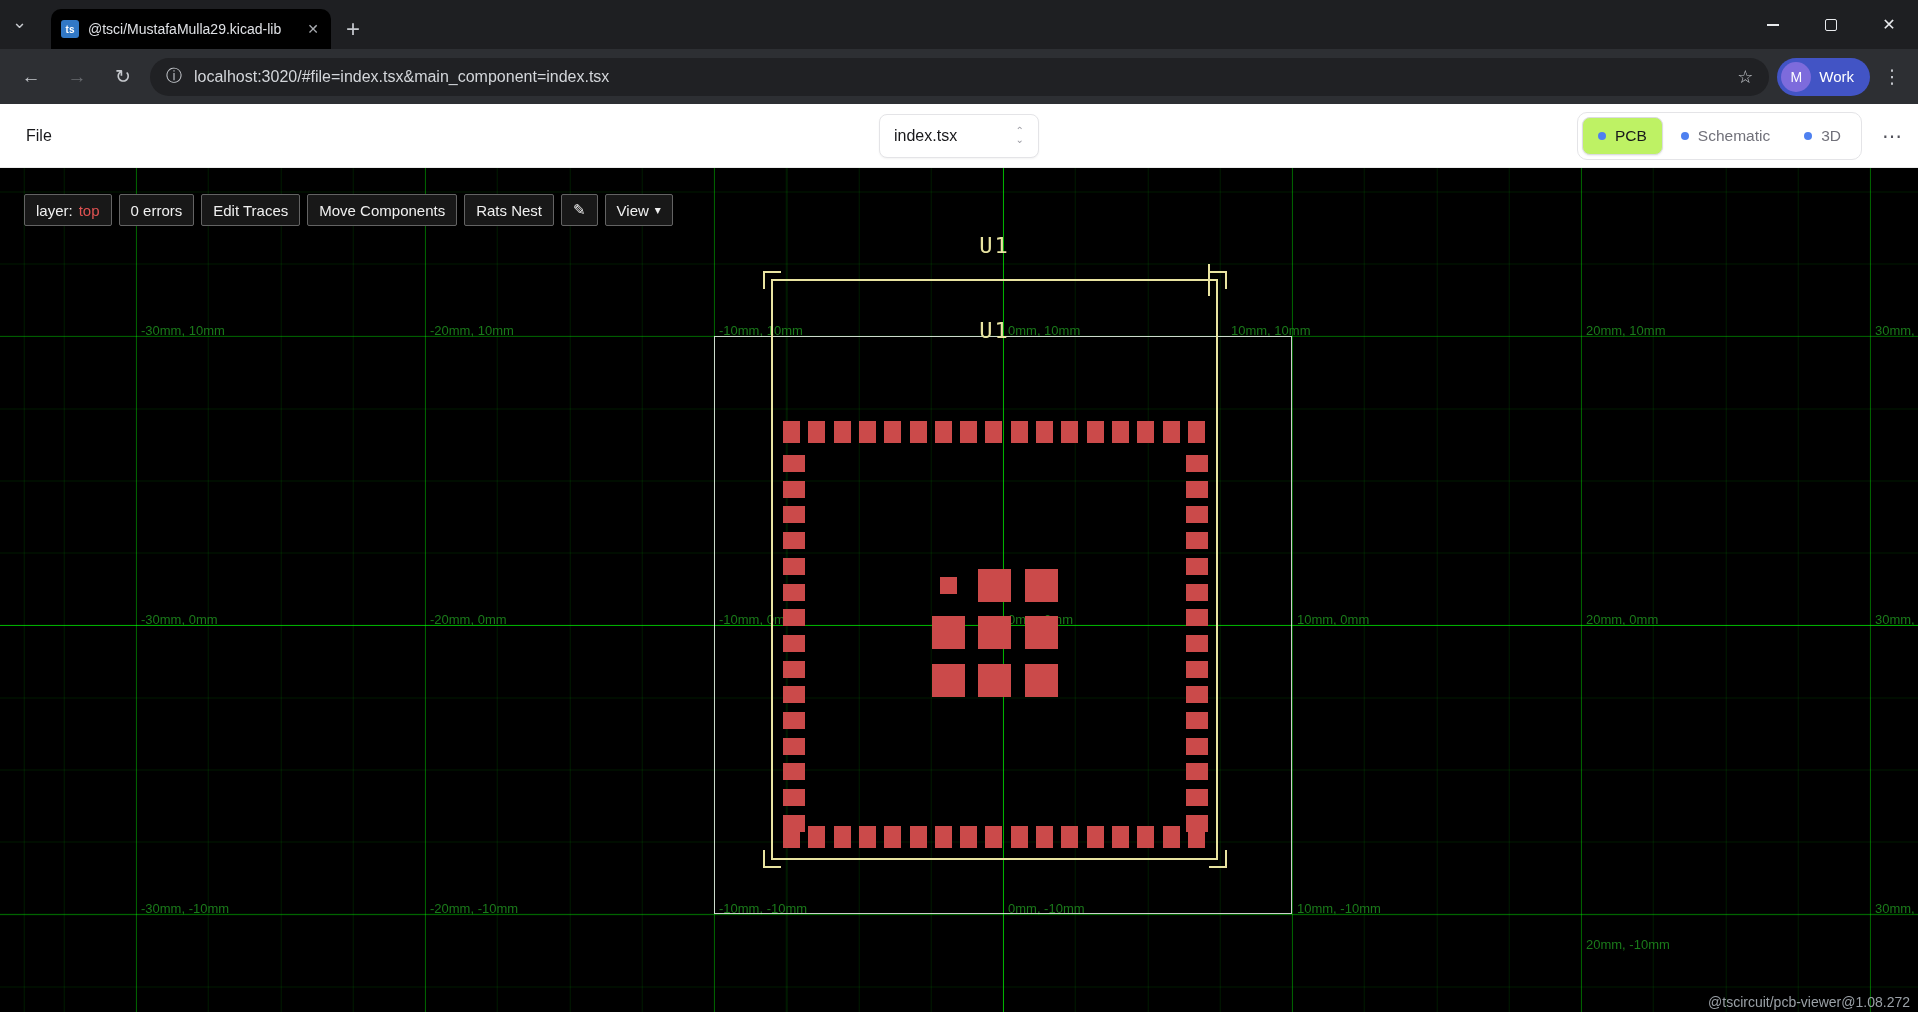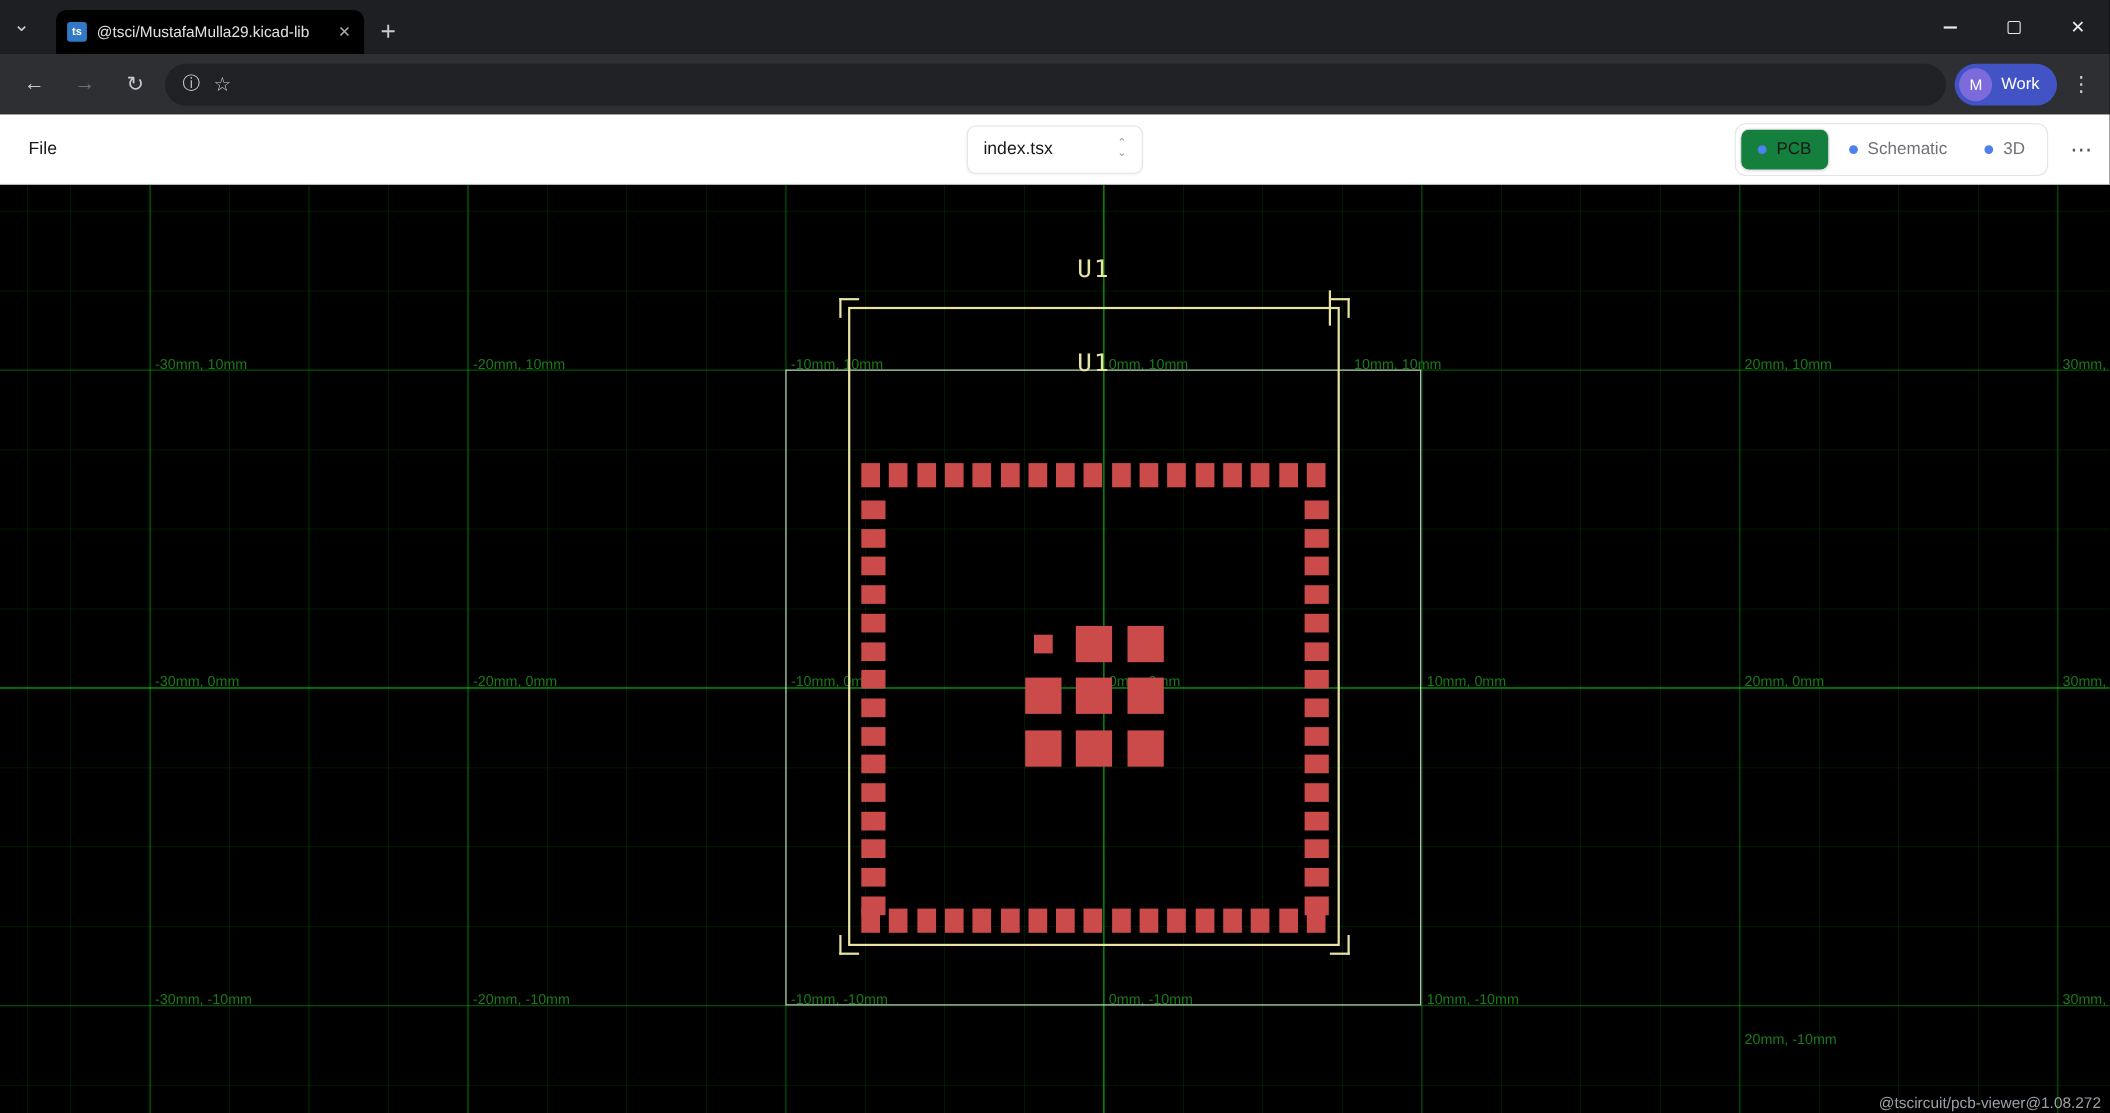--- a/index.html
+++ b/index.html
@@ -44,21 +44,21 @@
   .file-menu { position:absolute; left:26px; top:50%; transform:translateY(-50%); font-size:16px; color:#18181b; }
   .file-select { position:absolute; left:50%; top:50%; transform:translate(-50%,-50%); width:160px; height:44px;
                  border:1px solid #e4e4e7; border-radius:8px; background:#fff; display:flex; align-items:center;
                  justify-content:space-between; padding:0 14px; font-size:16px; color:#18181b;
                  box-shadow:0 1px 2px rgba(0,0,0,0.05); }
   .updown { display:flex; flex-direction:column; gap:1px; color:#9a9aa2; font-size:10px; line-height:8px; }
   .view-group { position:absolute; right:56px; top:50%; transform:translateY(-50%); height:48px;
                 border:1px solid #e4e4e7; border-radius:10px; display:flex; align-items:center; padding:4px; gap:2px; }
   .view-item { display:flex; align-items:center; gap:9px; padding:9px 15px; border-radius:8px; font-size:15.5px;
                color:#71717a; background:transparent; border:1px solid transparent; }
-  .view-item.active { border:1px solid #dcdce0; box-shadow:0 1px 2px rgba(0,0,0,0.07); color:#18181b; background:#15803d; }
+  .view-item.active { border:1px solid #dcdce0; box-shadow:0 1px 2px rgba(0,0,0,0.07); color:#18181b; background:#bef264; }
   .dot { width:8px; height:8px; border-radius:50%; background:#4e80f0; flex:0 0 auto; }
   .more-btn { position:absolute; right:16px; top:50%; transform:translateY(-50%); color:#52525b; font-size:20px; }
 
   
   .pcb-area { position:relative; flex:1; background:#000; overflow:hidden;
     background-image:
       repeating-linear-gradient(to right,  rgba(0,255,0,0.32) 0 1px, transparent 1px 289px),
       repeating-linear-gradient(to bottom, rgba(0,255,0,0.32) 0 1px, transparent 1px 289px),
       repeating-linear-gradient(to right,  rgba(0,255,0,0.10) 0 1px, transparent 1px 72.25px),
       repeating-linear-gradient(to bottom, rgba(0,255,0,0.10) 0 1px, transparent 1px 72.25px);
@@ -113,20 +113,21 @@
       <div class="win-btn close-glyph">✕</div>
     </div>
   </div>
 
   <div class="navbar">
     <div class="nav-icon">←</div>
     <div class="nav-icon disabled">→</div>
     <div class="nav-icon">↻</div>
     <div class="omnibox">
       <span class="info-icon">ⓘ</span>
+      <span class="url-text">localhost:3020/#file=index.tsx&amp;main_component=index.tsx</span>
       <span class="star-icon">☆</span>
     </div>
     <div class="profile-chip">
       <span class="avatar">M</span>
       <span class="profile-name">Work</span>
     </div>
     <div class="kebab">⋮</div>
   </div>
 
   <div class="appbar">
@@ -263,16 +264,31 @@
         <div class="pad" style="left: 978px; top: 401px; width: 33px; height: 33px;"></div>
         <div class="pad" style="left: 1025px; top: 401px; width: 33px; height: 33px;"></div>
         <div class="pad" style="left: 932px; top: 448px; width: 33px; height: 33px;"></div>
         <div class="pad" style="left: 978px; top: 448px; width: 33px; height: 33px;"></div>
         <div class="pad" style="left: 1025px; top: 448px; width: 33px; height: 33px;"></div>
         <div class="pad" style="left: 932px; top: 496px; width: 33px; height: 33px;"></div>
         <div class="pad" style="left: 978px; top: 496px; width: 33px; height: 33px;"></div>
         <div class="pad" style="left: 1025px; top: 496px; width: 33px; height: 33px;"></div>
       </div>
 
+    <div class="pcb-toolbar">
+      <div class="tbtn">
+        <span>layer:</span>
+        <span class="layer-value">top</span>
+      </div>
+      <div class="tbtn">0 errors</div>
+      <div class="tbtn">Edit Traces</div>
+      <div class="tbtn">Move Components</div>
+      <div class="tbtn">Rats Nest</div>
+      <div class="tbtn">✎</div>
+      <div class="tbtn">
+        <span>View</span>
+        <span class="caret">▾</span>
+      </div>
+    </div>
 
     <div class="attribution">@tscircuit/pcb-viewer@1.08.272</div>
   </div>
 </div>
 
 </body></html>

